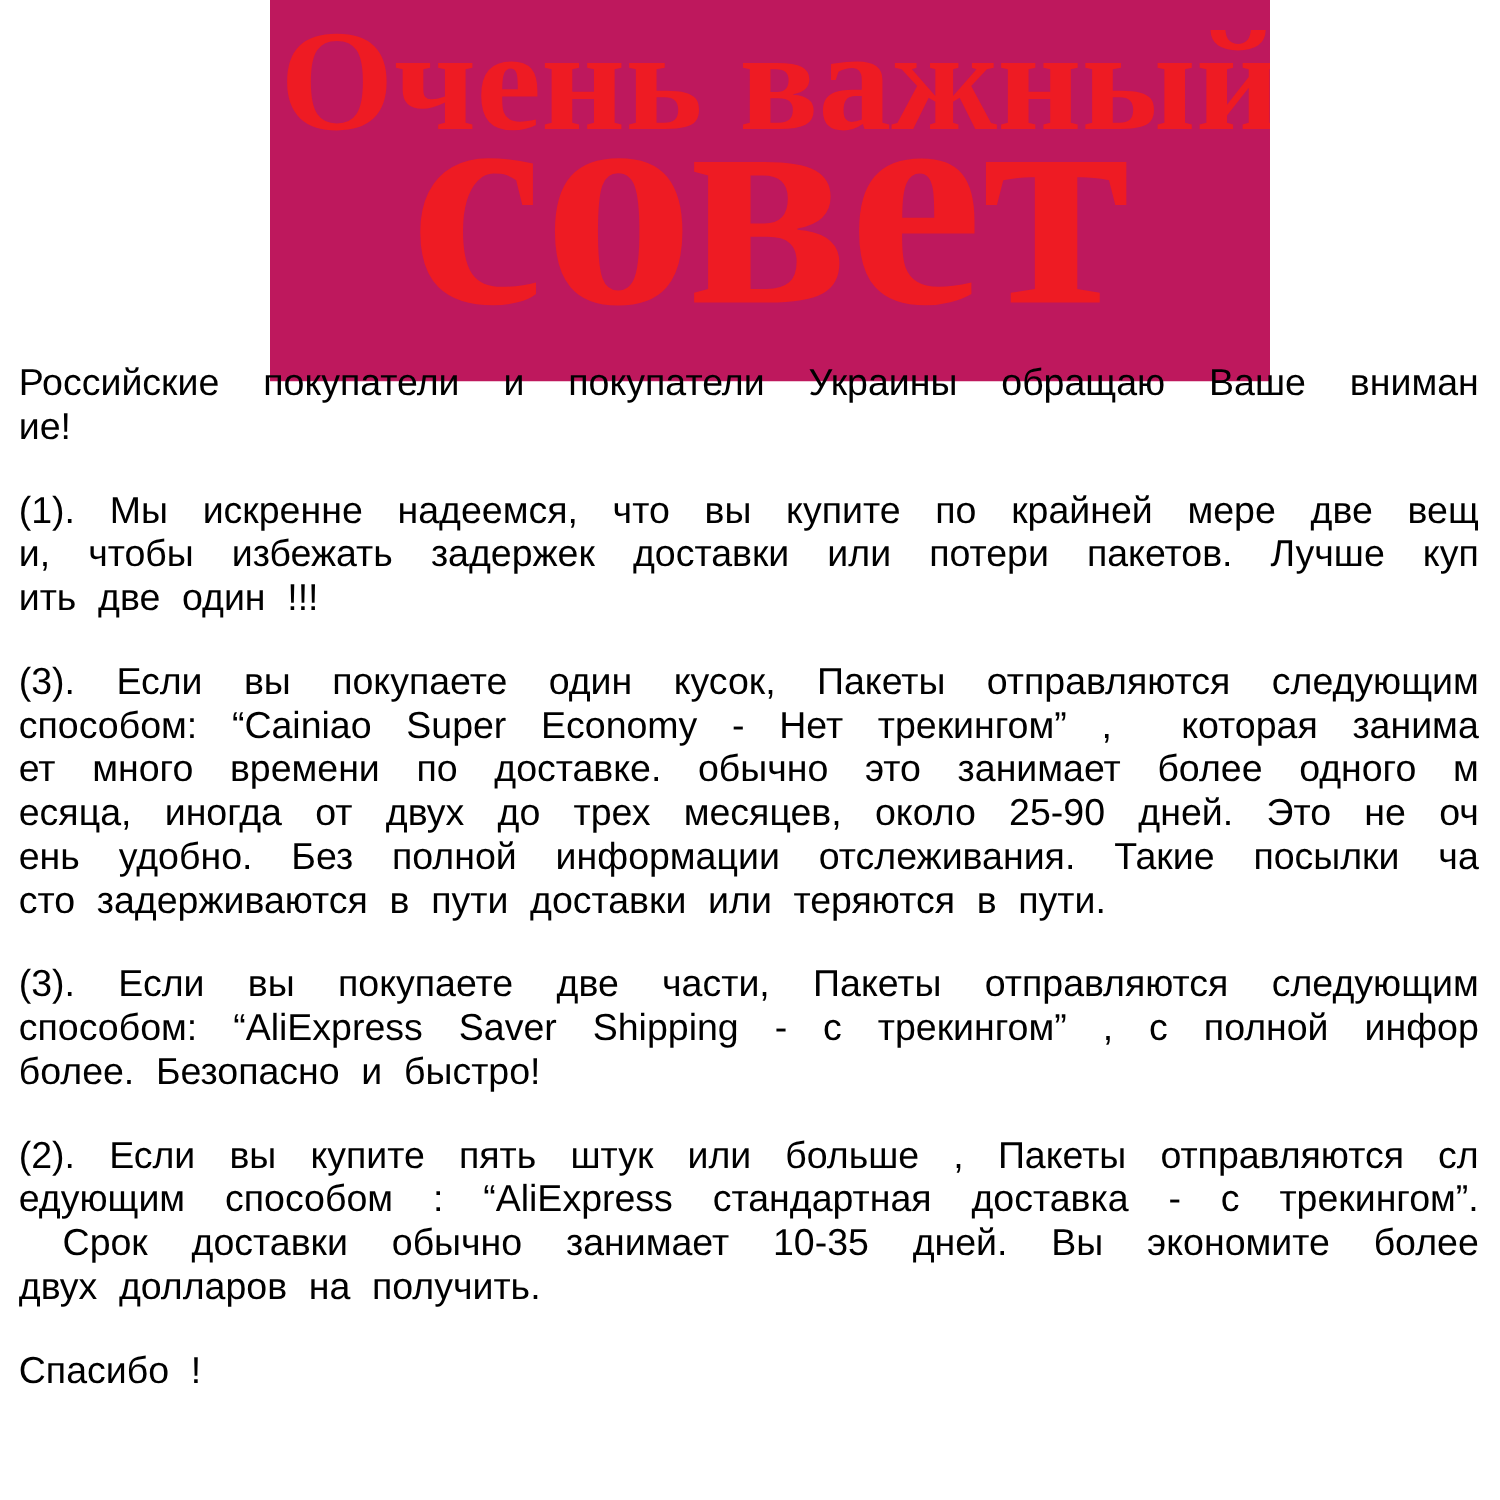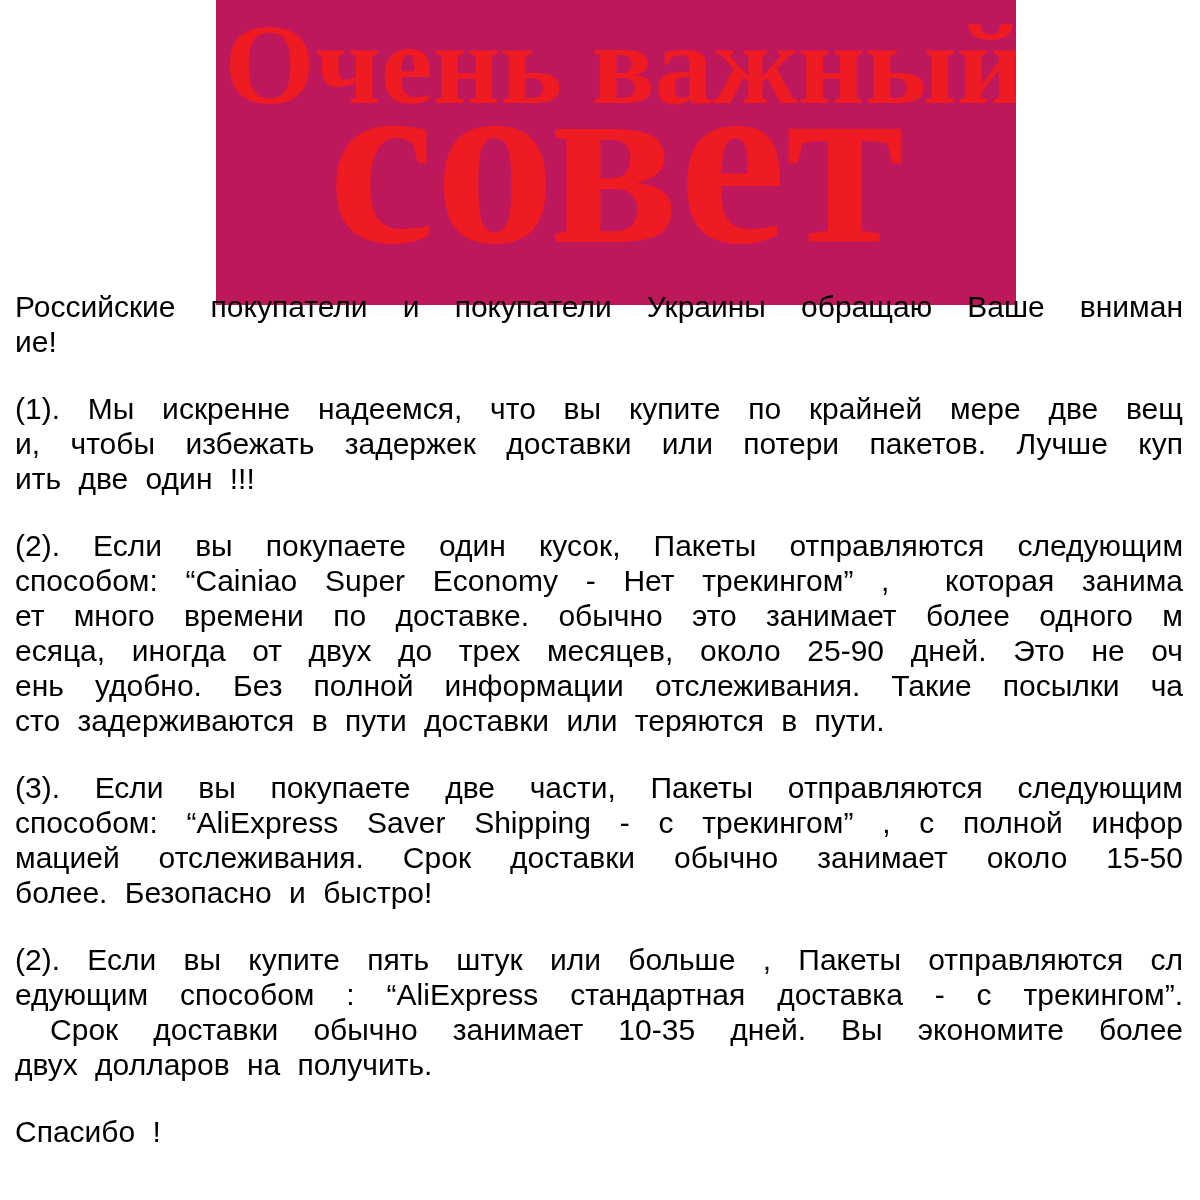--- a/index.html
+++ b/index.html
@@ -76,32 +76,31 @@
       <div class="line last">ие!</div>
     </div>
 
     <div class="para">
       <div class="line">(1). Мы искренне надеемся, что вы купите по крайней мере две вещ</div>
       <div class="line">и, чтобы избежать задержек доставки или потери пакетов. Лучше куп</div>
       <div class="line last">ить две один !!!</div>
     </div>
 
     <div class="para">
-      <div class="line">(2). Если вы покупаете один кусок, Пакеты отправляются следующим</div>
+      <div class="line">(3). Если вы покупаете один кусок, Пакеты отправляются следующим</div>
       <div class="line">способом: “Cainiao Super Economy - Нет трекингом” ,&nbsp; которая занима</div>
       <div class="line">ет много времени по доставке. обычно это занимает более одного м</div>
       <div class="line">есяца, иногда от двух до трех месяцев, около 25-90 дней. Это не оч</div>
       <div class="line">ень удобно. Без полной информации отслеживания. Такие посылки ча</div>
       <div class="line last">сто задерживаются в пути доставки или теряются в пути.</div>
     </div>
 
     <div class="para">
       <div class="line">(3). Если вы покупаете две части, Пакеты отправляются следующим</div>
       <div class="line">способом: “AliExpress Saver Shipping - с трекингом” , с полной инфор</div>
-      <div class="line">мацией отслеживания. Срок доставки обычно занимает около 15-50</div>
       <div class="line last">более. Безопасно и быстро!</div>
     </div>
 
     <div class="para">
       <div class="line">(2). Если вы купите пять штук или больше , Пакеты отправляются сл</div>
       <div class="line">едующим способом : “AliExpress стандартная доставка - с трекингом”.</div>
       <div class="line">&nbsp;Срок доставки обычно занимает 10-35 дней. Вы экономите более</div>
       <div class="line last">двух долларов на получить.</div>
     </div>
 

